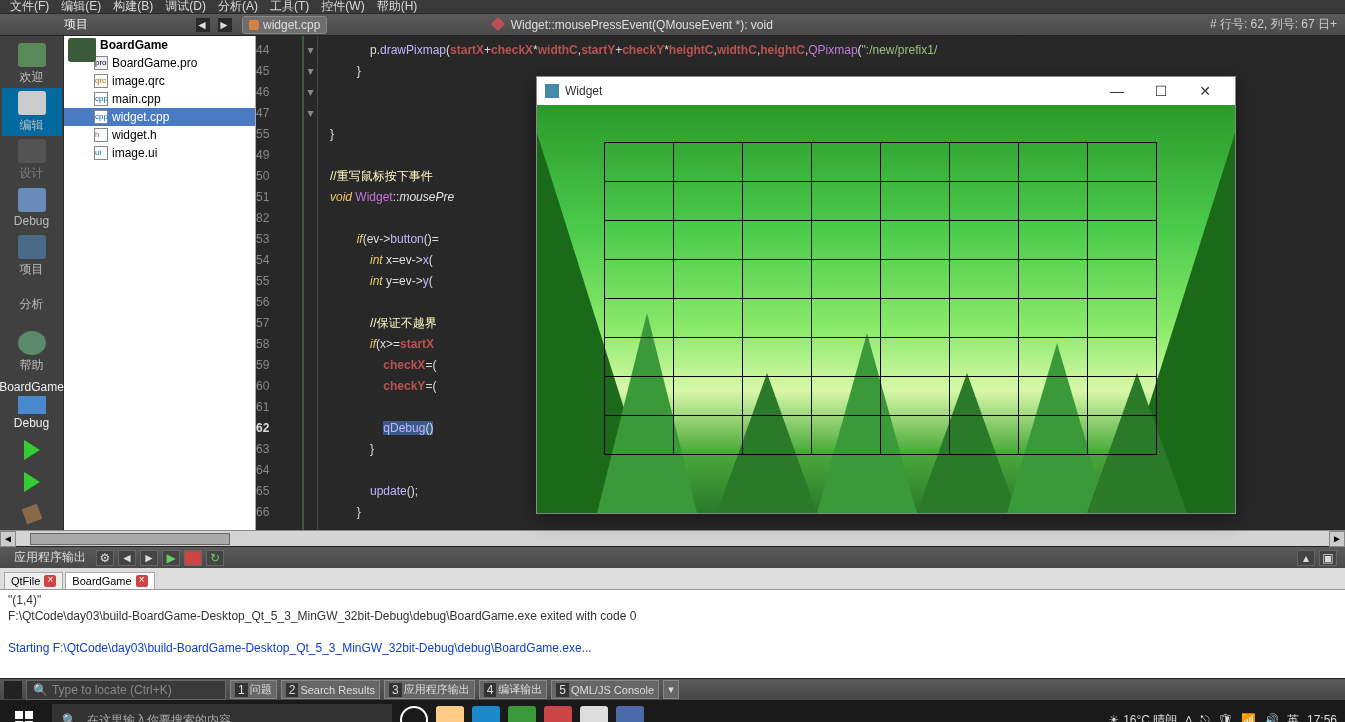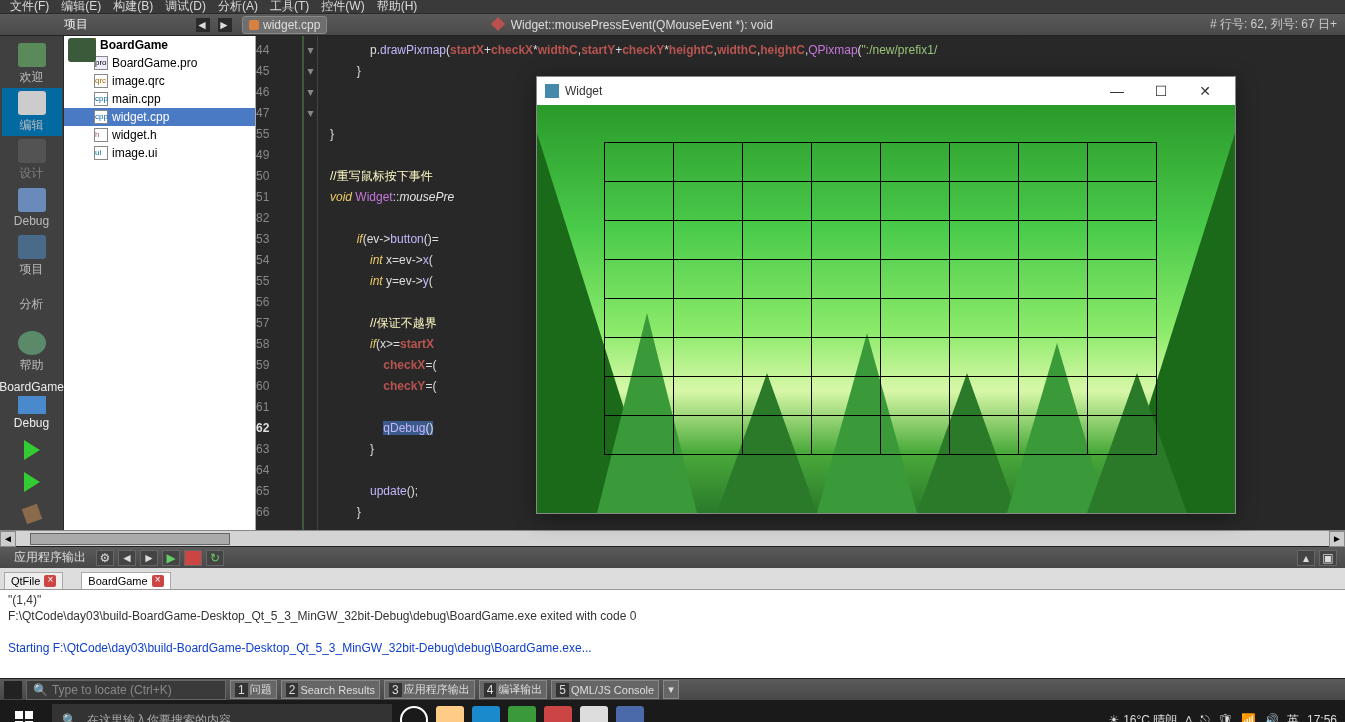--- a/index.html
+++ b/index.html
@@ -60,21 +60,21 @@
 .code .var{color:#b85450;font-weight:bold}
 .code .hi{background:#3a5a8a}
 .hscroll{height:16px;background:#d4d4d4;border-top:1px solid #888;position:relative}
 .hscroll .thumb{position:absolute;left:30px;top:2px;height:12px;width:200px;background:#aaa;border:1px solid #666}
 .hscroll .arr{position:absolute;top:0;width:16px;height:16px;background:#ccc;border:1px solid #888;text-align:center;line-height:14px;font-size:10px}
 .output-hdr{height:22px;background:linear-gradient(#5a5a5a,#484848);display:flex;align-items:center;color:#ddd;padding:0 6px;border-top:1px solid #222}
 .output-hdr .title{padding:0 8px}
 .output-hdr .btn{width:18px;height:16px;margin:0 2px;background:#444;border:1px solid #666;display:flex;align-items:center;justify-content:center}
 .output-hdr .spacer{flex:1}
 .output-tabs{height:22px;background:#ddd;display:flex;align-items:flex-end;padding:0 4px;border-bottom:1px solid #999}
-.output-tabs .tab{background:#eee;border:1px solid #aaa;padding:2px 6px;margin-right:18px;display:flex;align-items:flex-end;gap:4px;font-size:11px;border-bottom:none}
+.output-tabs .tab{background:#eee;border:1px solid #aaa;padding:2px 6px;margin-right:2px;display:flex;align-items:flex-end;gap:4px;font-size:11px;border-bottom:none}
 .output-tabs .tab.active{background:#fff}
 .output-tabs .close{width:12px;height:12px;background:#c44;color:#fff;border-radius:2px;text-align:center;line-height:10px;font-size:10px}
 .output-body{height:88px;background:#fff;font-family:Consolas,monospace;font-size:12px;padding:2px 8px;color:#333;line-height:16px}
 .output-body .blue{color:#1040cc}
 .statusbar{height:22px;background:linear-gradient(#5a5a5a,#484848);display:flex;align-items:center;padding:0 4px;color:#ddd;border-top:1px solid #222}
 .statusbar .sq{width:18px;height:18px;background:#222;margin-right:4px}
 .statusbar .locate{flex:0 0 200px;background:#3a3a3a;border:1px solid #666;padding:2px 6px;color:#888;display:flex;align-items:center;gap:4px}
 .statusbar .panel-btn{background:#666;border:1px solid #888;padding:1px 4px;margin-left:4px;display:flex;align-items:center;gap:2px;font-size:11px}
 .statusbar .panel-btn .num{background:#333;padding:0 3px}
 .taskbar{height:40px;background:#1a1a1a;display:flex;align-items:center;color:#fff}

